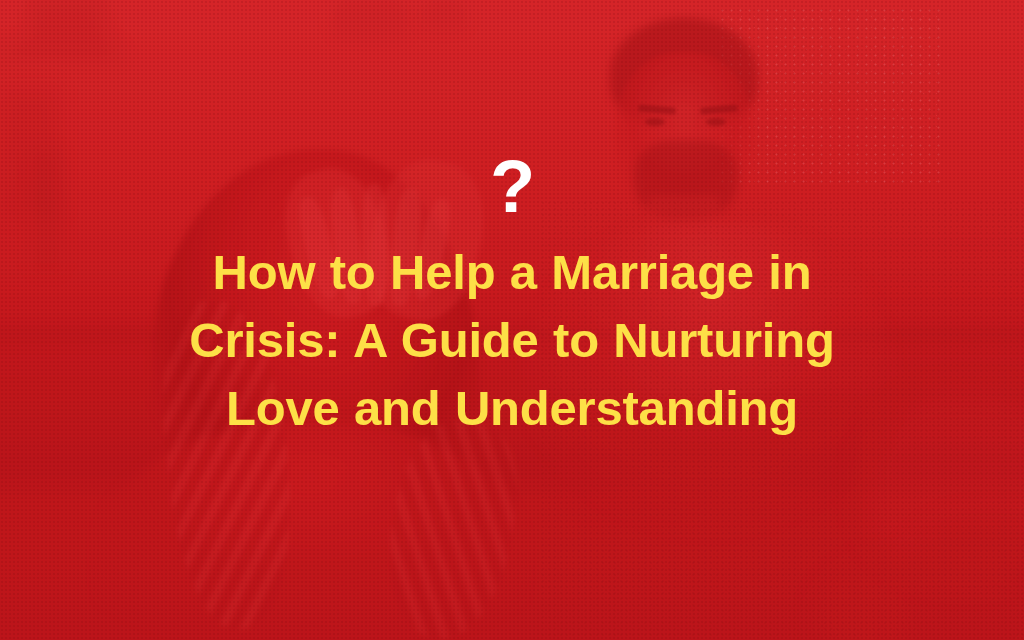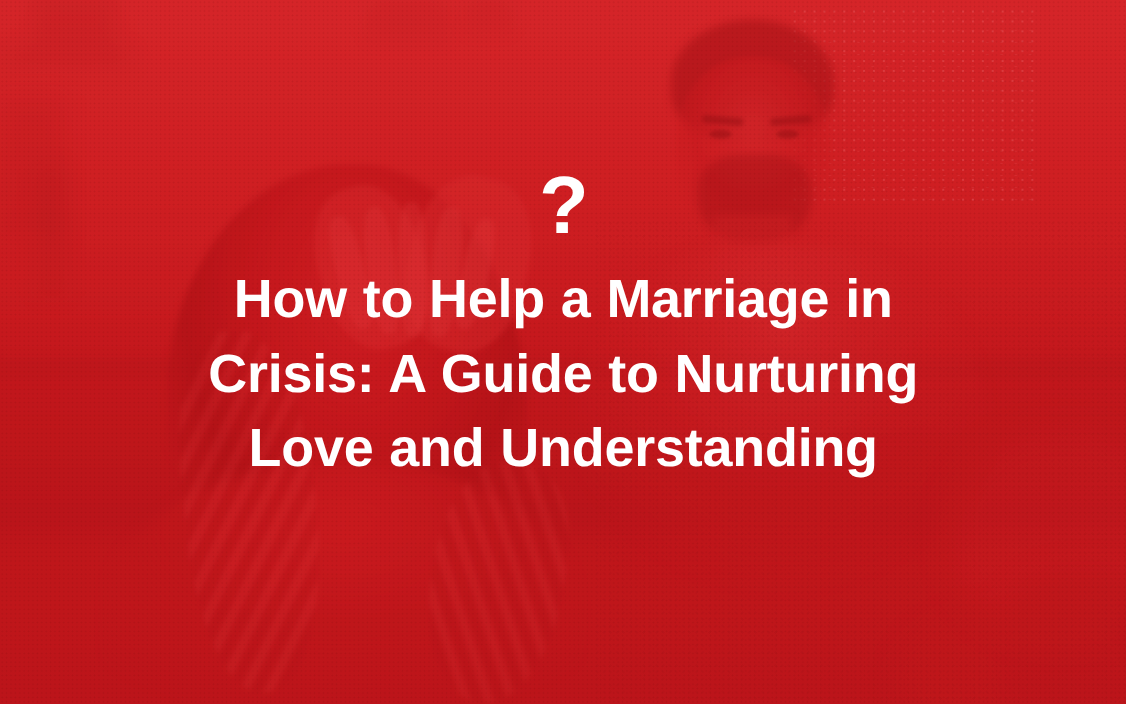--- a/index.html
+++ b/index.html
@@ -315,21 +315,21 @@
     line-height: 1;
     color: #ffffff;
     letter-spacing: -1px;
     user-select: none;
   }
 
   .headline {
     margin: 14px 0 0 0;
     width: 690px;
     text-align: center;
-    color: #ffffff;
+    color: #fde047;
     font-size: 49px;
     font-weight: 700;
     line-height: 68px;
     letter-spacing: -0.2px;
     word-spacing: 1px;
     text-rendering: optimizeLegibility;
   }
 </style>
 </head>
 <body>

